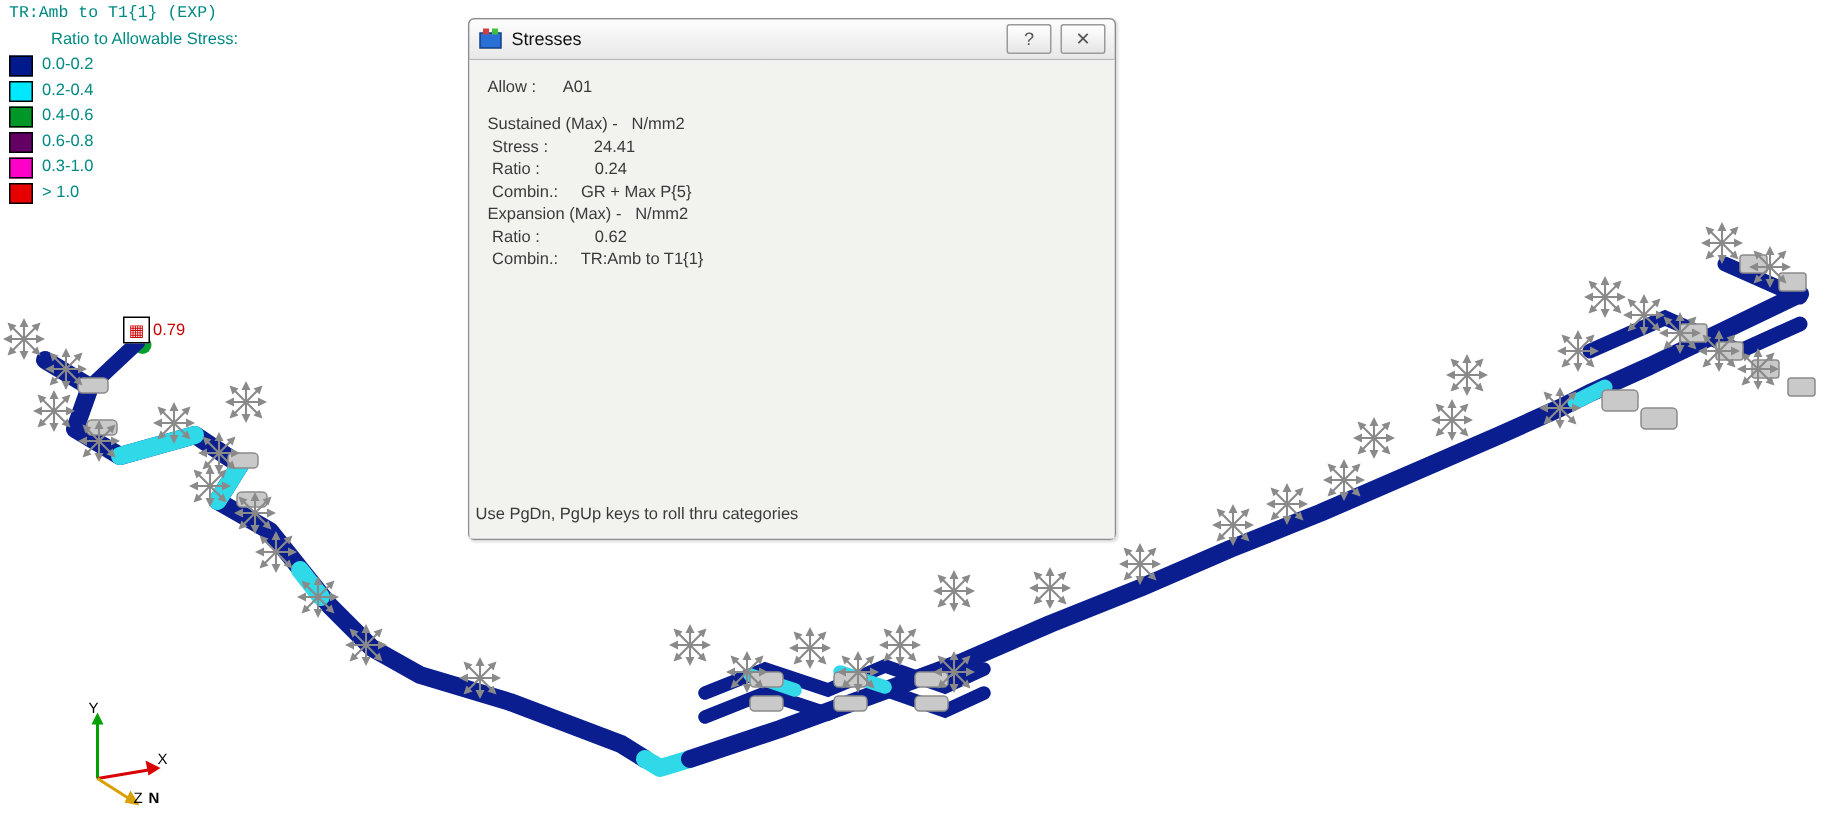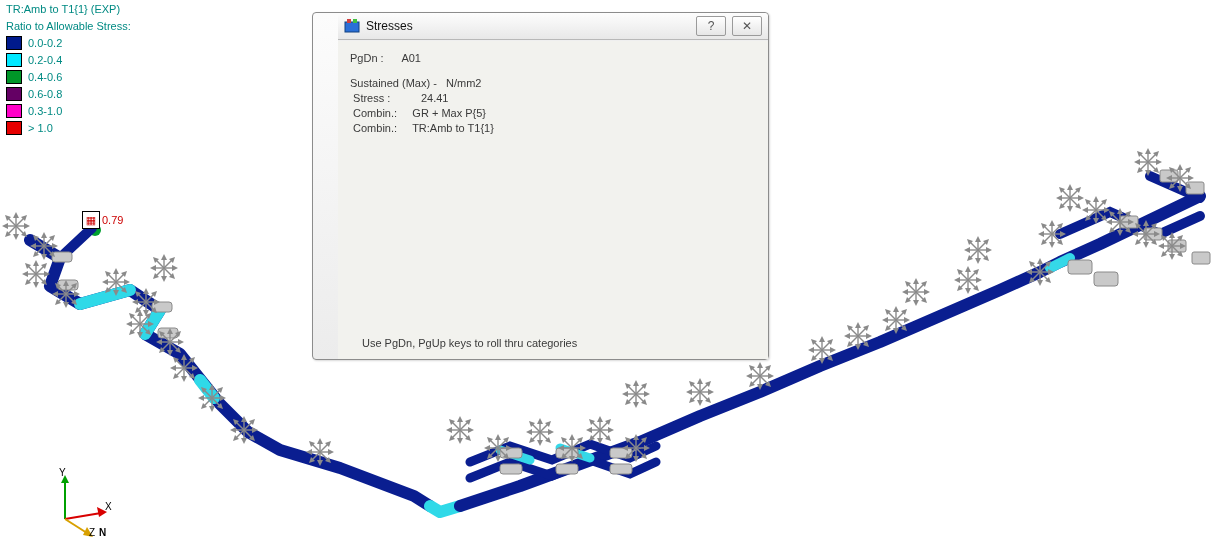--- a/index.html
+++ b/index.html
@@ -17,23 +17,23 @@
     position: absolute;
     left: 0; top: 0; width: 1225px; height: 551px;
   }
   
   .legend {
     position: absolute;
     left: 6px; top: 2px;
     color: #00807b;
     line-height: 15px;
   }
-  .legend .title1 { color: #008a83; }
-  .legend .title2 { color: #008a83; margin-top: 2px; }
-  .legend-row { display: flex; margin-top: 2px; }
+  .legend .title1 { color: #008a83; font-family: Liberation Mono, monospace; }
+  .legend .title2 { color: #008a83; margin-top: 2px; margin-left: 28px; }
+  .legend-row { display: flex; align-items: center; margin-top: 2px; }
   .swatch {
     width: 14px; height: 12px; border: 1px solid #000;
     margin-right: 6px;
   }
   .legend-label { color: #008a83; }
 
   
   .triad {
     position: absolute;
     left: 45px; bottom: 12px;
@@ -48,21 +48,20 @@
   
   .dialog {
     position: absolute;
     left: 312px; top: 12px;
     width: 430px;
     border: 1px solid #8c8c8c;
     border-radius: 4px;
     background: linear-gradient(#fcfcfc,#ececec);
     box-shadow: 1px 1px 2px rgba(0,0,0,0.15);
     font-family: "Tahoma","Segoe UI",Arial,sans-serif;
-    padding-left: 25px;
   }
   .titlebar {
     height: 26px;
     display: flex;
     align-items: center;
     padding: 0 6px;
     background: linear-gradient(#fdfdfd,#e8e8e8);
     border-bottom: 1px solid #b8b8b8;
     border-radius: 4px 4px 0 0;
   }
@@ -88,21 +87,21 @@
     padding: 10px 12px 8px 12px;
     color: #3a3a3a;
     font-size: 11px;
     line-height: 15px;
     min-height: 300px;
     position: relative;
   }
   .dialog-body .row { white-space: pre; }
   .dialog-footer-hint {
     position: absolute;
-    left: 24px; bottom: 8px;
+    left: 4px; bottom: 8px;
   }
 
   
   .callout {
     position: absolute;
     left: 82px; top: 211px;
     display: flex; align-items: center;
     color: #cc0000;
     font-size: 11px;
   }
@@ -921,25 +920,28 @@
             <rect x="9" y="1" width="4" height="4" fill="#40c040"></rect>
           </svg>
       </span>
       <span class="title-text">Stresses</span>
       <div class="title-buttons">
         <span class="title-btn">?</span>
         <span class="title-btn">✕</span>
       </div>
     </div>
     <div class="dialog-body">
-      <div class="row"><span>PgDn :</span>      <span>A01</span></div>
+      <div class="row"><span>Allow :</span>      <span>A01</span></div>
       <div style="height:10px"></div>
       <div id="sections">
           <div class="row">Sustained (Max) -   N/mm2</div>
           <div class="row"> Stress :          24.41</div>
+          <div class="row"> Ratio :            0.24</div>
           <div class="row"> Combin.:     GR + Max P{5}</div>
+          <div class="row">Expansion (Max) -   N/mm2</div>
+          <div class="row"> Ratio :            0.62</div>
           <div class="row"> Combin.:     TR:Amb to T1{1}</div>
         </div>
       <div class="dialog-footer-hint">Use PgDn, PgUp keys to roll thru categories</div>
     </div>
   </div>
 
 </div>
 
 </body></html>

